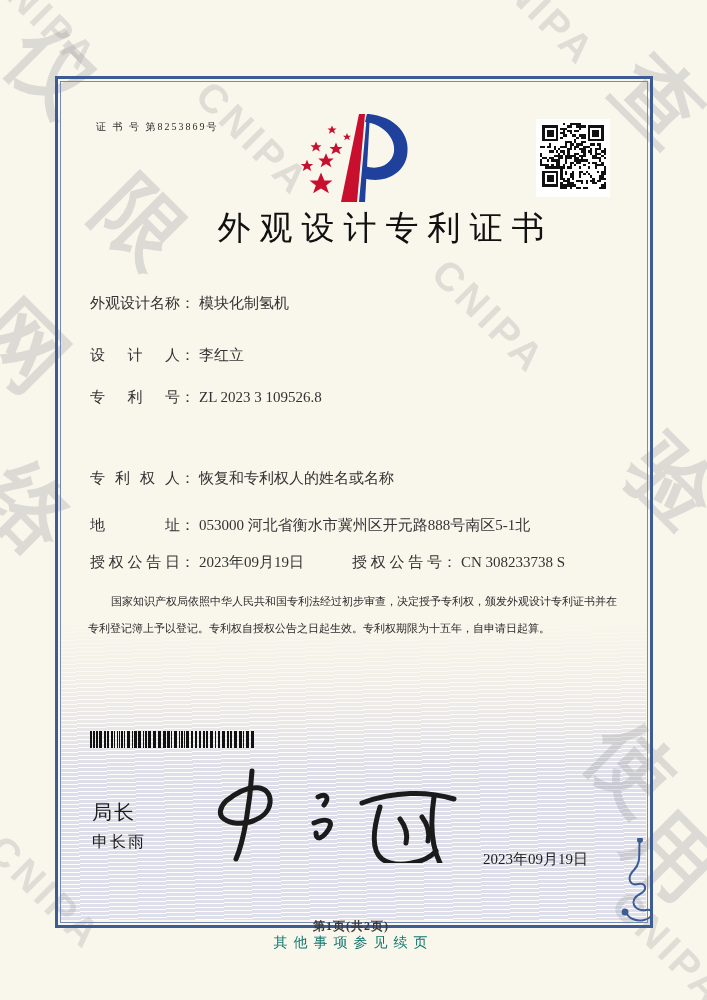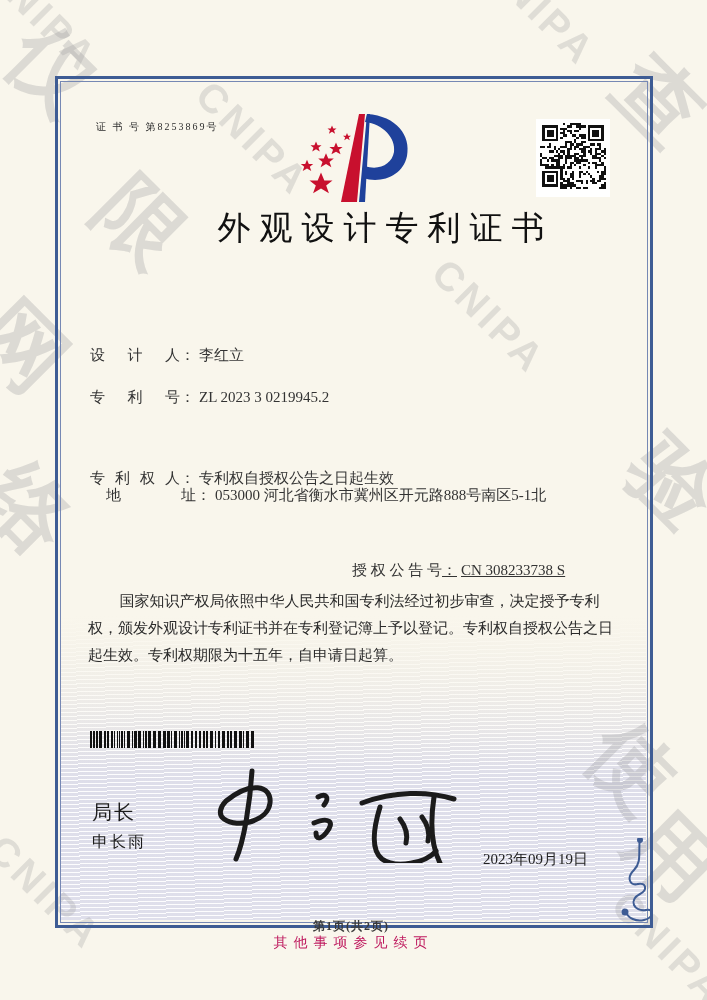--- a/index.html
+++ b/index.html
@@ -40,37 +40,37 @@
   .qr{position:absolute; left:536px; top:119px; z-index:4; background:#fff; padding:4px;}
   .title{position:absolute; left:0; top:206px; width:707px; z-index:4;
          text-align:center; font-size:33px; font-weight:normal; letter-spacing:9px; color:#111;margin-left:32px;}
   
   .frow{position:absolute; left:90px; z-index:4; font-size:15px; color:#333;
         white-space:nowrap;}
   .flabel{display:inline-block; width:90px; text-align:justify; text-align-last:justify;
           text-justify:inter-character; vertical-align:top;}
   .fcolon{margin-right:4px;}
   .fr1{top:294px;} .fr2{top:346px;} .fr3{top:388px;} .fr4{top:429px;}
-  .fr5{top:469px;} .fr6{top:486px;margin-left:16px;} .fr7{top:553px;}
-  .fpair2{position:absolute; left:262px; top:8px; white-space:nowrap;text-decoration:underline;}
+  .fr5{top:469px;} .fr6{top:516px;} .fr7{top:553px;}
+  .fpair2{position:absolute; left:262px; top:0; white-space:nowrap;}
   .fr7{width:520px;}
   
   .body-text{position:absolute; left:88px; top:588px; width:536px; z-index:4;
-             font-size:15px; line-height:27px; color:#2a2a2a;}
+             font-size:11px; line-height:27px; color:#2a2a2a;}
   .body-text p{margin:0 0 6px 0; text-indent:2.1em;}
   
   .barcode{position:absolute; left:90px; top:731px; z-index:4;}
   .signer-title{position:absolute; left:92px; top:799px; z-index:4; font-size:20px; letter-spacing:2px;}
   .signer-name{position:absolute; left:92px; top:832px; z-index:4; font-size:16px; letter-spacing:2px;}
   .signature{position:absolute; left:190px; top:763px; z-index:4;}
   .issue-date{position:absolute; left:483px; top:850px; z-index:4; font-size:15px; color:#222;}
   .page-note{position:absolute; left:55px; top:918px; width:592px; z-index:4;
              text-align:center; font-size:12px; color:#3a3a3a; letter-spacing:1px;font-weight:bold;}
   .cont-note{position:absolute; left:0; top:934px; width:707px; z-index:4;
-             text-align:center; font-size:14px; letter-spacing:6px; color:#be185d;}
+             text-align:center; font-size:14px; letter-spacing:6px; color:#0f766e;}
   .ornament{position:absolute; left:616px; top:838px; z-index:4;}
 </style>
 </head>
 <body>
 
 <div class="page">
 
   <div class="wm wm-cnipa wm1">CNIPA</div>
   <div class="wm wm-char  wm2">仅</div>
   <div class="wm wm-char  wm3">限</div>
@@ -400,33 +400,39 @@
           <rect x="20" y="28" width="1" height="1"></rect>
           <rect x="26" y="28" width="1" height="1"></rect>
           <rect x="27" y="28" width="1" height="1"></rect>
           <rect x="28" y="28" width="1" height="1"></rect>
         </g>
     </svg>
   </div>
 
   <div class="title">外观设计专利证书</div>
 
+  <div class="frow fr1">
+    <span class="flabel">外观设计名称</span><span class="fcolon">：</span><span class="fvalue">模块化制氢机</span>
+  </div>
   <div class="frow fr2">
     <span class="flabel">设　计　人</span><span class="fcolon">：</span><span class="fvalue">李红立</span>
   </div>
   <div class="frow fr3">
-    <span class="flabel">专　利　号</span><span class="fcolon">：</span><span class="fvalue">ZL 2023 3 0219945.2</span>
+    <span class="flabel">专　利　号</span><span class="fcolon">：</span><span class="fvalue">ZL 2023 3 109526.8</span>
   </div>
   <div class="frow fr5">
-    <span class="flabel">专 利 权 人</span><span class="fcolon">：</span><span class="fvalue">专利权自授权公告之日起生效</span>
+    <span class="flabel">专 利 权 人</span><span class="fcolon">：</span><span class="fvalue">恢复和专利权人的姓名或名称</span>
   </div>
   <div class="frow fr6">
     <span class="flabel">地　　　址</span><span class="fcolon">：</span><span class="fvalue">053000 河北省衡水市冀州区开元路888号南区5-1北</span>
   </div>
   <div class="frow fr7">
+    <span>
+      <span class="flabel">授权公告日</span><span class="fcolon">：</span><span class="fvalue">2023年09月19日</span>
+    </span>
     <span class="fpair2">
       <span class="flabel">授权公告号</span><span class="fcolon">：</span><span class="fvalue">CN 308233738 S</span>
     </span>
   </div>
 
   <div class="body-text">
     <p>国家知识产权局依照中华人民共和国专利法经过初步审查，决定授予专利权，颁发外观设计专利证书并在专利登记簿上予以登记。专利权自授权公告之日起生效。专利权期限为十五年，自申请日起算。</p>
   </div>
 
   <div class="barcode">

